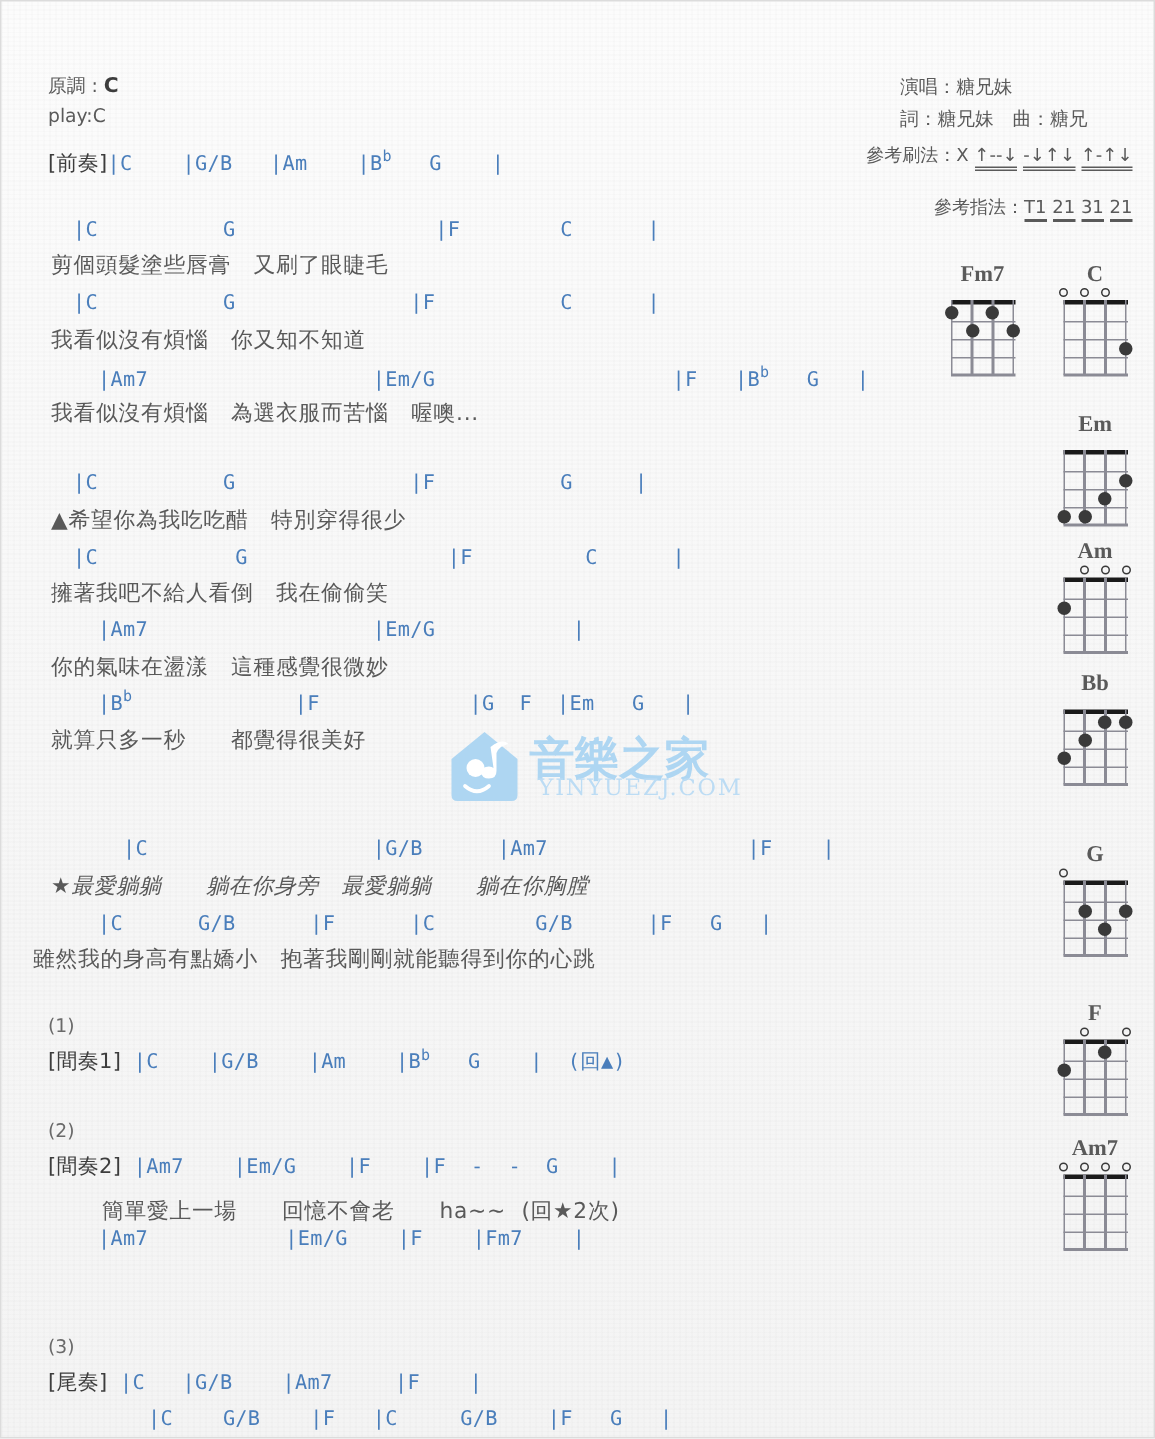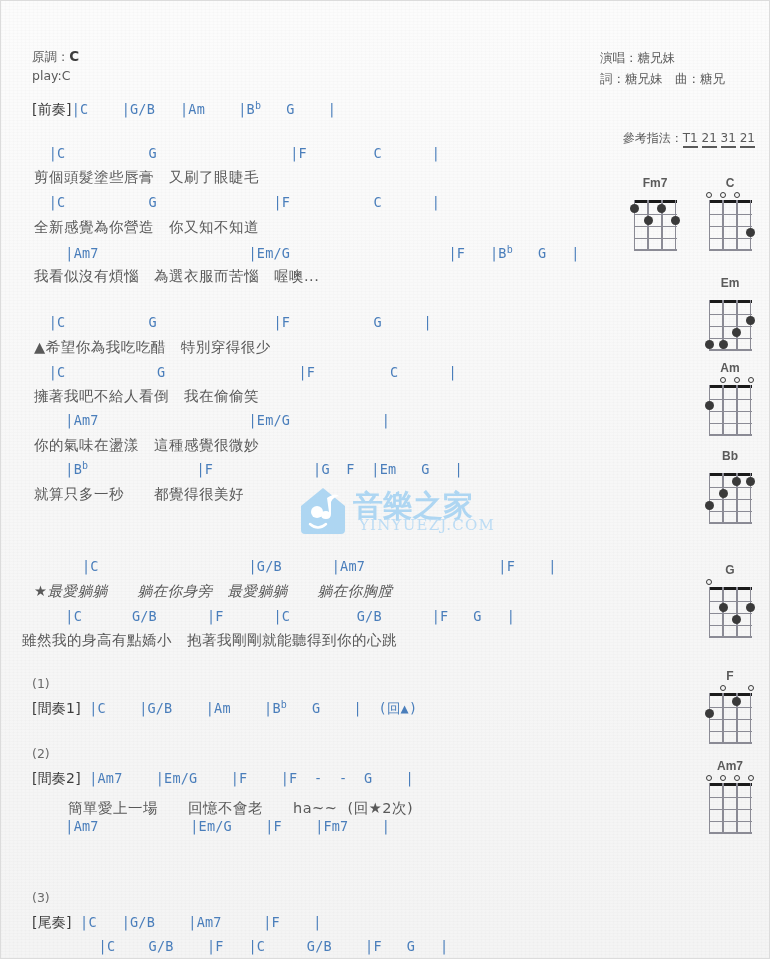--- a/index.html
+++ b/index.html
@@ -138,26 +138,26 @@
     position: absolute;
     left: 600px; top: 170px;
     width: 170px;
   }
   .chordbox {
     position: absolute;
     width: 58px;
   }
   .chordbox .cname {
     text-align: center;
-    font-size: 12px;
+    font-size: 15px;
     font-weight: bold;
     color: #5a5a5a;
     height: 15px;
     line-height: 15px;
-    font-family: Liberation Sans, sans-serif;
+    font-family: Liberation Serif, serif;
   }
   .chordbox .opens {
     height: 9px;
     position: relative;
   }
   .chordbox .opens .o {
     position: absolute;
     width: 6px; height: 6px;
     border: 1.2px solid #3a3a3a;
     border-radius: 50%;
@@ -206,30 +206,33 @@
   <div class="meta-left">
     <div><span>原調 :</span> <span class="key">C</span></div>
     <div>play:C</div>
   </div>
 
   <div class="meta-right">
     <div><span>演唱：</span><span>糖兄妹</span></div>
     <div class="row2"><span>詞：</span><span>糖兄妹</span>　<span>曲：</span><span>糖兄</span></div>
   </div>
 
+  <div class="pattern-block strum">
+    <span>參考刷法：</span><span class="pat-sym" id="strum-sym"><span>X</span> <span class="ul2">↑--↓</span> <span class="ul2">-↓↑↓</span> <span class="ul2">↑-↑↓</span></span>
+  </div>
   <div class="pattern-block pick">
     <span>參考指法：</span><span class="pat-sym" id="pick-sym"><span class="ul">T1</span> <span class="ul">21</span> <span class="ul">31</span> <span class="ul">21</span></span>
   </div>
 
   <div class="body" id="body-lines">
       <div class="line chords" style="left: 31px; top: 101px;"><span class="sec-tag">[前奏]</span>|C    |G/B   |Am    |B<span class="flat">b</span>   G    |</div>
       <div class="line chords" style="left: 31px; top: 145px;">  |C          G                |F        C      |</div>
       <div class="line lyrics" style="left: 33px; top: 169px;">剪個頭髮塗些唇膏　又刷了眼睫毛</div>
       <div class="line chords" style="left: 31px; top: 194px;">  |C          G              |F          C      |</div>
-      <div class="line lyrics" style="left: 33px; top: 219px;">全新感覺為你營造　你又知不知道</div>
+      <div class="line lyrics" style="left: 33px; top: 219px;">我看似沒有煩惱　你又知不知道</div>
       <div class="line chords" style="left: 31px; top: 245px;">    |Am7                  |Em/G                   |F   |B<span class="flat">b</span>   G   |</div>
       <div class="line lyrics" style="left: 33px; top: 268px;">我看似沒有煩惱　為選衣服而苦惱　喔噢...</div>
       <div class="line chords" style="left: 31px; top: 314px;">  |C          G              |F          G     |</div>
       <div class="line lyrics" style="left: 33px; top: 339px;">▲希望你為我吃吃醋　特別穿得很少</div>
       <div class="line chords" style="left: 31px; top: 364px;">  |C           G                |F         C      |</div>
       <div class="line lyrics" style="left: 33px; top: 388px;">擁著我吧不給人看倒　我在偷偷笑</div>
       <div class="line chords" style="left: 31px; top: 412px;">    |Am7                  |Em/G           |</div>
       <div class="line lyrics" style="left: 33px; top: 437px;">你的氣味在盪漾　這種感覺很微妙</div>
       <div class="line chords" style="left: 31px; top: 461px;">    |B<span class="flat">b</span>             |F            |G  F  |Em   G   |</div>
       <div class="line lyrics" style="left: 33px; top: 486px;">就算只多一秒　　都覺得很美好</div>

